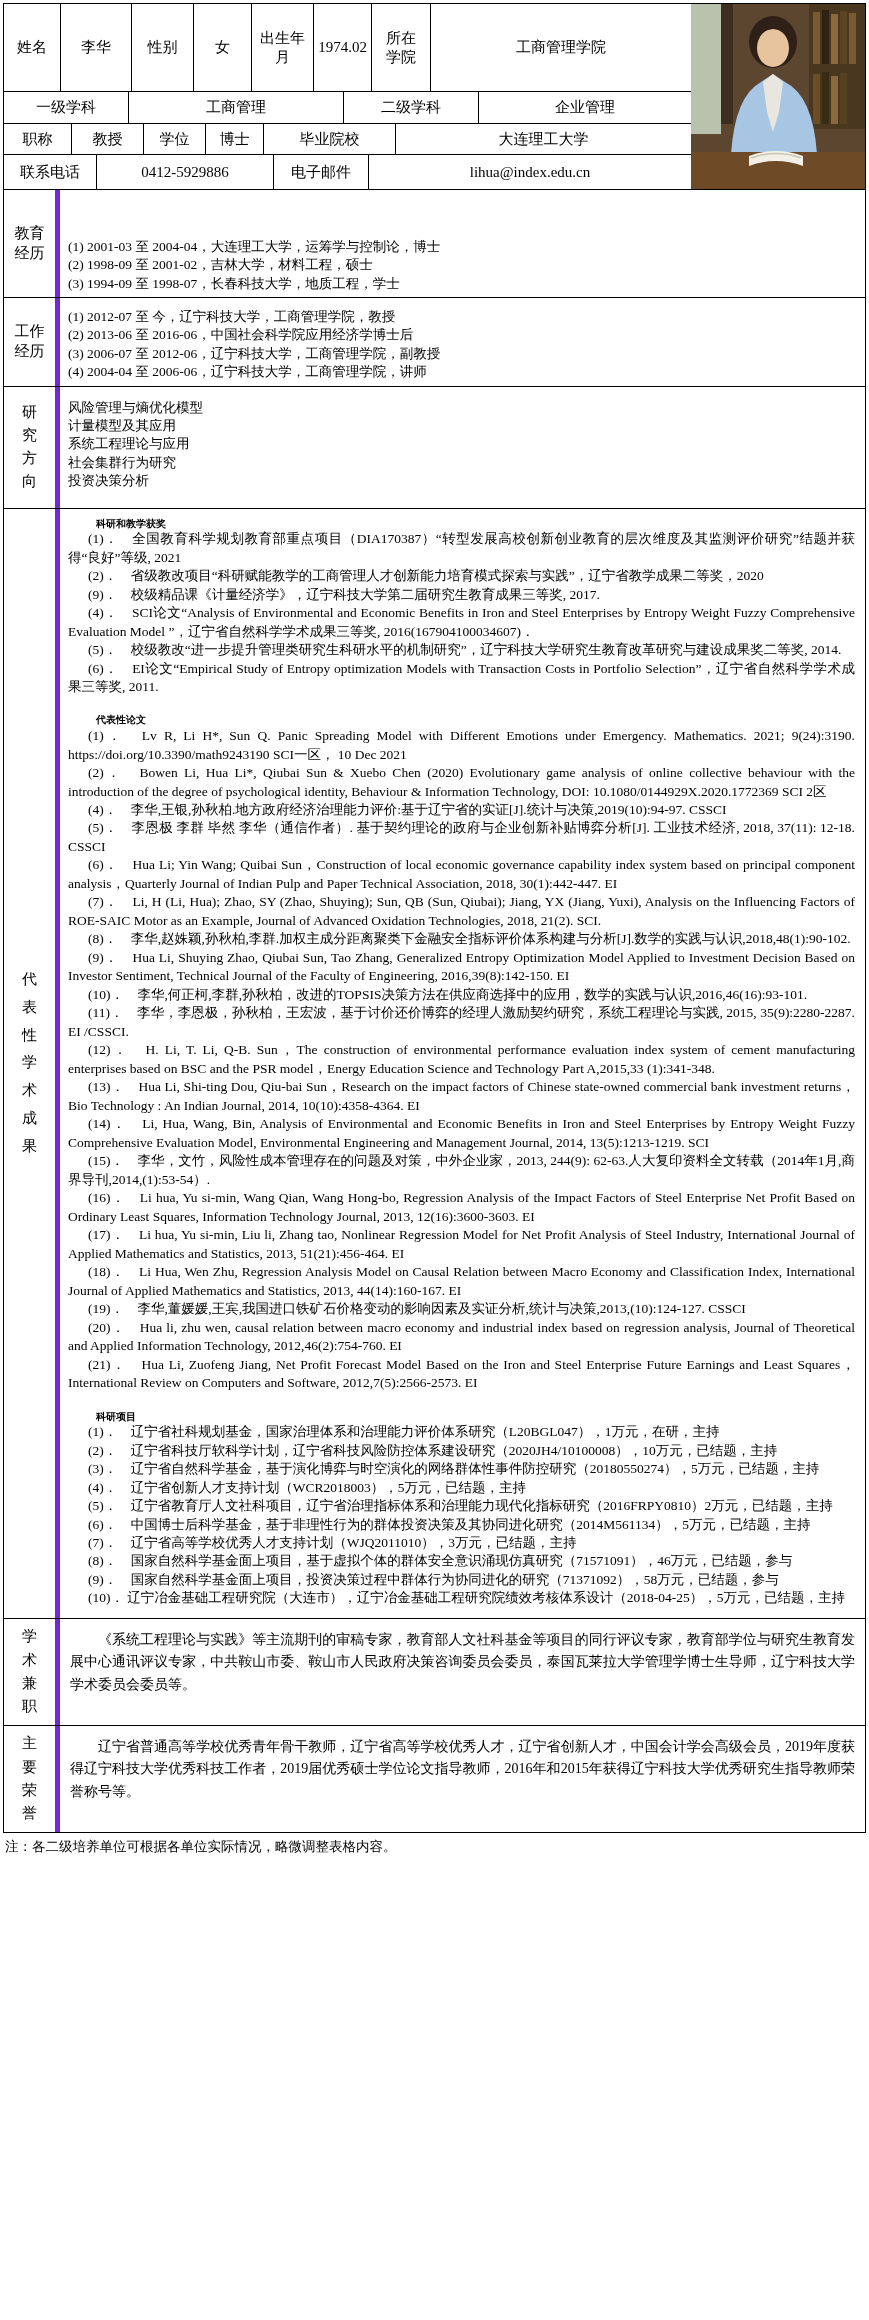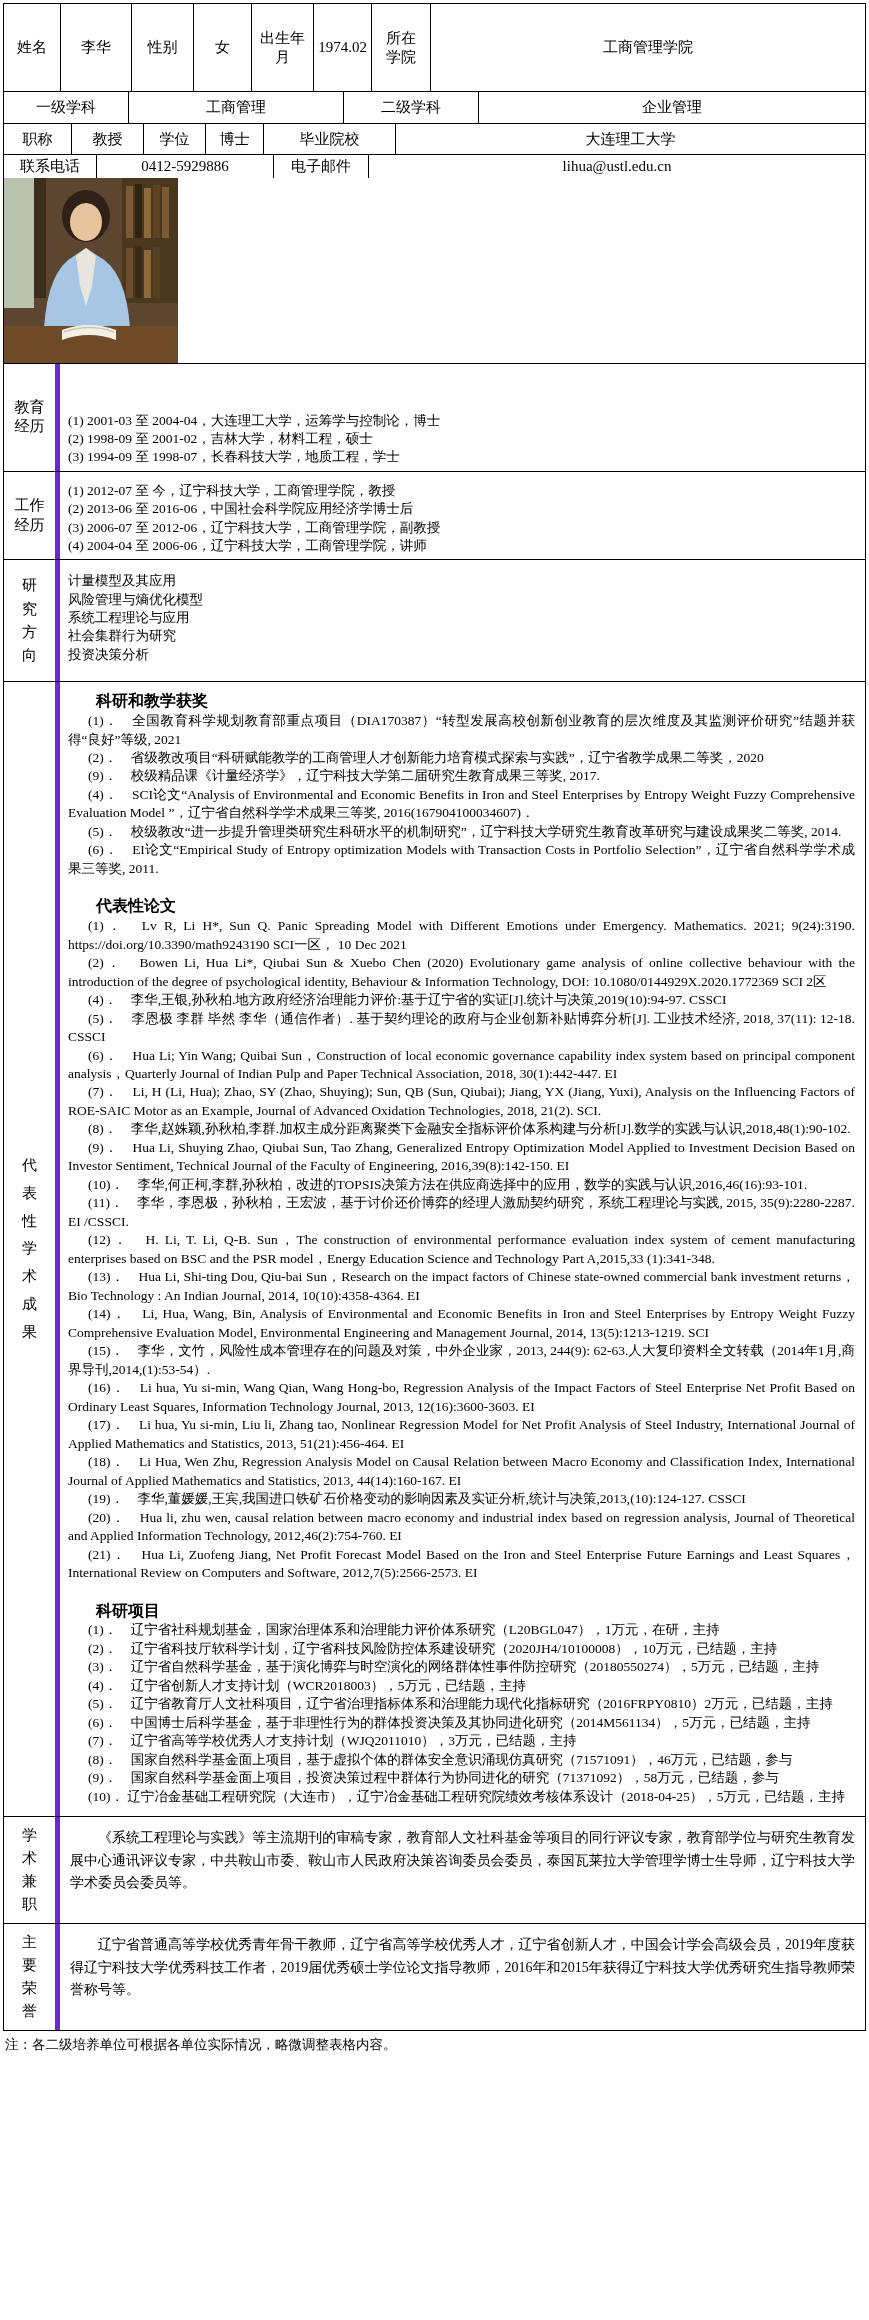--- a/index.html
+++ b/index.html
@@ -5,41 +5,41 @@
   * { box-sizing: border-box; margin: 0; padding: 0; }
   html,body { background:#fff; }
   body { width:869px; font-family:"Liberation Serif","DejaVu Serif",serif; color:#000; }
   .page { padding:3px 3px 0 3px; }
   .tbl { border:1px solid #000; }
   .band { display:flex; align-items:stretch; }
   .bb { border-bottom:1px solid #000; }
   .cell { border-right:1px solid #000; display:flex; align-items:center; justify-content:center;
           text-align:center; padding:2px 4px; font-size:15px; line-height:1.25; word-break:break-all; }
   .cell.last { border-right:none; flex:1; }
-  .header-wrap { display:flex;flex-direction:column; }
+  .header-wrap { display:flex; }
   .header-left { flex:1; display:flex; flex-direction:column; }
   .photo-cell { width:174px; overflow:hidden; }
   .photo-cell svg { display:block; }
   .r1 { height:88px; }
   .r2 { height:32px; }
   .r3 { height:31px;justify-content:space-between; }
   .r4 { height:33px; flex:1; }
   .lrow { display:flex; align-items:stretch; }
   .lab { width:56px; border-right:5px solid #6d28d9; display:flex; align-items:center; justify-content:center;
          text-align:center; font-size:15px; }
   .lab-2 { display:inline-block; width:2.15em; line-height:1.3; word-break:break-all; }
   .lab-v { display:inline-block; width:1.1em; line-height:1.55; word-break:break-all; }
   .lab-v.sp { line-height:1.85; }
   .content { flex:1; padding:4px 8px; font-size:13.5px; line-height:1.36; }
   .content .line { text-align:left; }
   .edu { min-height:61px;margin-top:44px; }
   .work { min-height:83px; }
   .research { min-height:121px; padding-top:12px; }
   .ach { padding:8px 10px 10px 8px; }
-  .sec-title { font-weight:bold; font-size:16px; margin-left:28px; }
+  .sec-title { font-weight:bold; font-size:10px; margin-left:28px; }
   .sec-gap { margin-top:17px; }
   .items .item { text-align:justify; text-indent:20px; line-height:1.37; }
   .para { min-height:106px; padding:10px 10px 6px 10px; }
   .para p { text-align:justify; text-indent:2em; font-size:14px; line-height:1.6; }
   .footnote { font-size:13.5px; padding:5px 2px 8px 2px; text-align:left; }
 </style>
 </head>
 <body>
 
 <div class="page">
@@ -68,21 +68,21 @@
           <div class="cell" style="width:72px">教授</div>
           <div class="cell" style="width:62px">学位</div>
           <div class="cell" style="width:58px">博士</div>
           <div class="cell" style="width:132px">毕业院校</div>
           <div class="cell last">大连理工大学</div>
         </div>
         <div class="band r4">
           <div class="cell" style="width:93px">联系电话</div>
           <div class="cell" style="width:177px">0412-5929886</div>
           <div class="cell" style="width:95px">电子邮件</div>
-          <div class="cell last">lihua@ustl.edu.cn</div>
+          <div class="cell last">lihua@index.edu.cn</div>
         </div>
       </div>
       <div class="photo-cell">
         <svg width="174" height="185" viewBox="0 0 174 185" xmlns="http://www.w3.org/2000/svg">
           <rect x="0" y="0" width="174" height="185" fill="#5c4630"></rect>
           <rect x="0" y="0" width="30" height="130" fill="#b9c2ad"></rect>
           <rect x="30" y="0" width="12" height="120" fill="#3c2d1e"></rect>
           <rect x="118" y="0" width="56" height="125" fill="#4a371f"></rect>
           <rect x="122" y="8" width="7" height="52" fill="#7a5a33"></rect>
           <rect x="131" y="6" width="7" height="54" fill="#2e2213"></rect>
@@ -131,22 +131,22 @@
           </div>
       </div>
     </div>
 
     <div class="lrow bb">
       <div class="lab">
         <span class="lab-v">研究方向</span>
       </div>
       <div class="content research">
         <div class="items">
+            <div class="line">风险管理与熵优化模型</div>
             <div class="line">计量模型及其应用</div>
-            <div class="line">风险管理与熵优化模型</div>
             <div class="line">系统工程理论与应用</div>
             <div class="line">社会集群行为研究</div>
             <div class="line">投资决策分析</div>
           </div>
       </div>
     </div>
 
     <div class="lrow bb">
       <div class="lab">
         <span class="lab-v sp">代表性学术成果</span>

